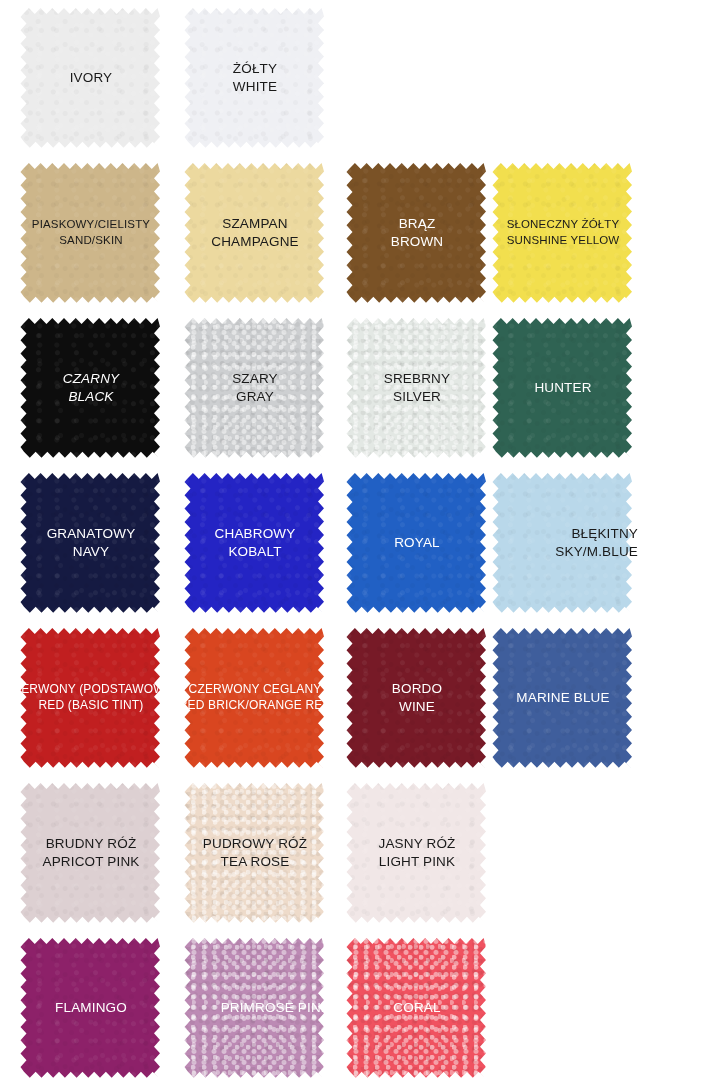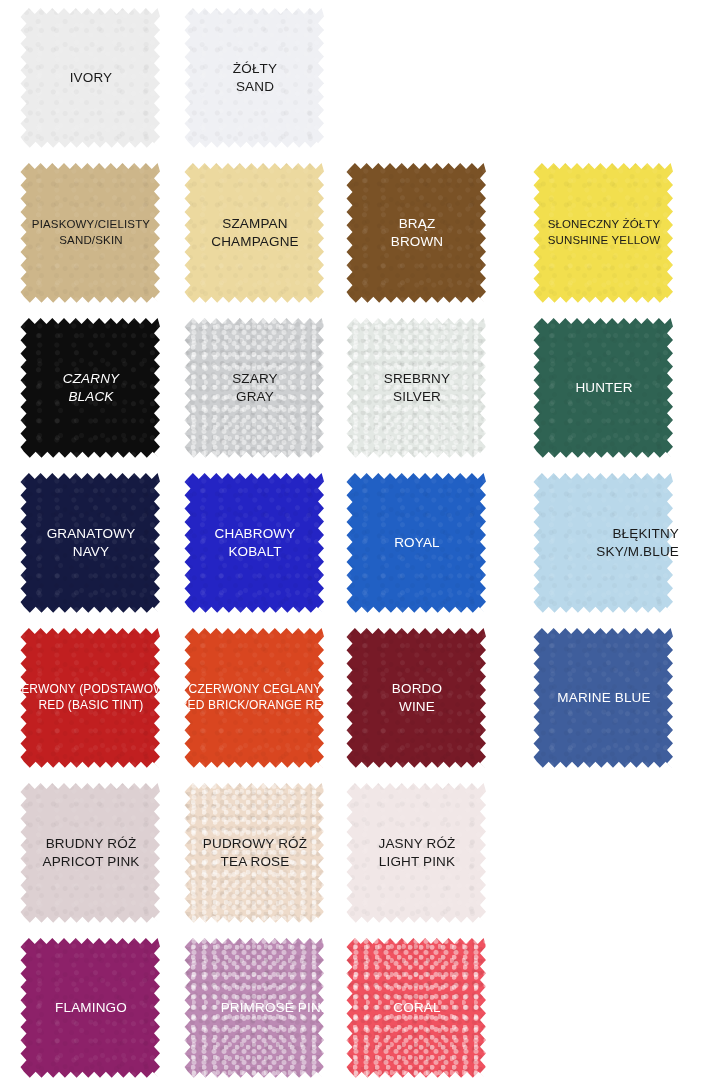--- a/index.html
+++ b/index.html
@@ -31,21 +31,21 @@
 
   .swatch-cell {
     position: absolute;
     width: 150px;
     height: 145px;
     top: 5px;
   }
   .swatch-cell.col-0 { left: 16px; }
   .swatch-cell.col-1 { left: 180px; }
   .swatch-cell.col-2 { left: 342px; }
-  .swatch-cell.col-3 { left: 529px; }
+  .swatch-cell.col-3 { left: 488px; }
 
   
   .swatch-shape {
     position: absolute;
     left: 0;
     top: 0;
     width: 150px;
     height: 145px;
     -webkit-clip-path: polygon(
       4.7% 6.2%, 8.6% 2.0%, 12.5% 6.2%, 16.4% 2.0%, 20.3% 6.2%,
@@ -155,21 +155,21 @@
       <div class="swatch-cell col-0">
         <div class="swatch-shape" style="background: rgb(236, 236, 236);"></div>
         <div class="swatch-label lbl-size-normal txt-dark" style="color: rgb(26, 26, 26);">
           <span class="lbl-line">IVORY</span>
         </div>
       </div>
       <div class="swatch-cell col-1">
         <div class="swatch-shape" style="background: rgb(239, 240, 244);"></div>
         <div class="swatch-label lbl-size-normal txt-dark" style="color: rgb(26, 26, 26);">
           <span class="lbl-line">ŻÓŁTY</span>
-          <span class="lbl-line">SAND</span>
+          <span class="lbl-line">WHITE</span>
         </div>
       </div>
     </div>
     <div class="swatch-row row-1">
       <div class="swatch-cell col-0">
         <div class="swatch-shape" style="background: rgb(205, 182, 138);"></div>
         <div class="swatch-label lbl-size-small txt-dark" style="color: rgb(26, 26, 26);">
           <span class="lbl-line">PIASKOWY/CIELISTY</span>
           <span class="lbl-line">SAND/SKIN</span>
         </div>

